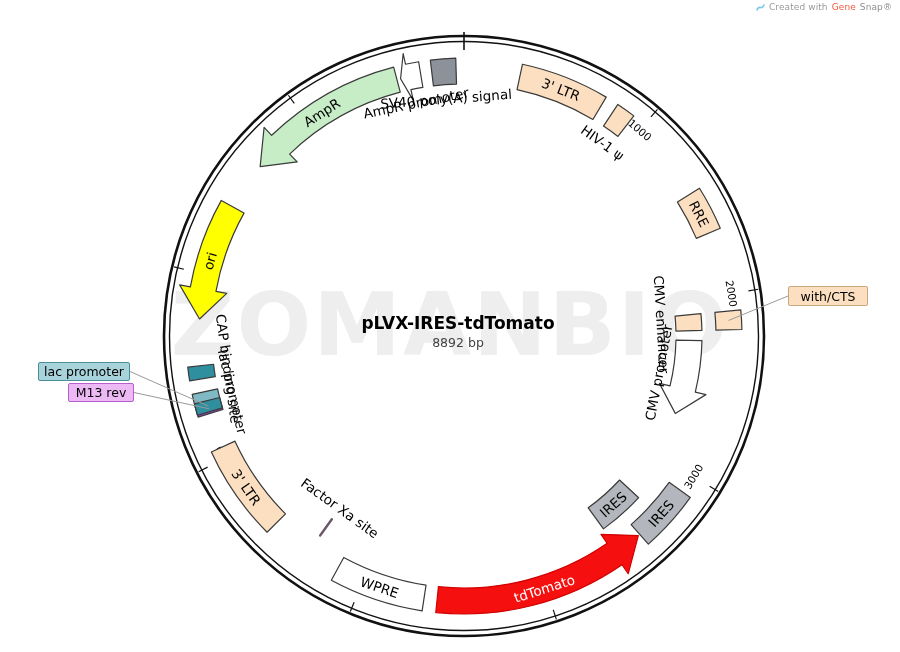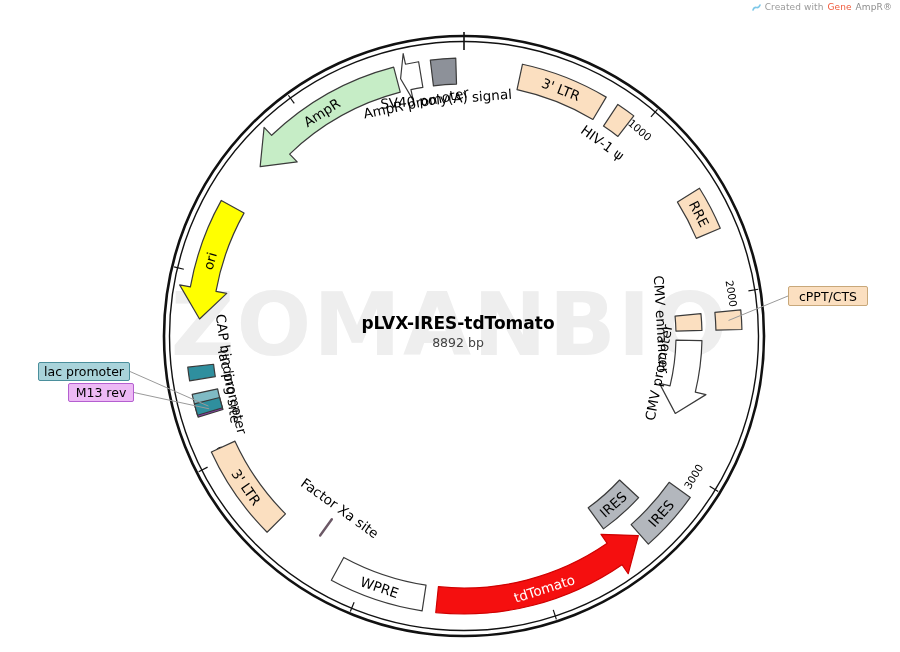--- a/index.html
+++ b/index.html
@@ -40,21 +40,21 @@
 <div id="map-root">
 
   <div class="credit">
     <span class="logo">
       <svg width="9" height="9" viewBox="0 0 9 9" aria-hidden="true">
         <path d="M1 7 C3 1, 6 8, 8 2" stroke="#7ec8e8" stroke-width="1.6" fill="none" stroke-linecap="round"></path>
       </svg>
     </span>
     <span>Created with </span>
       <span class="snap">Gene</span>
-      <span class="gene">AmpR®</span>
+      <span class="gene">Snap®</span>
   </div>
 
   <svg id="plasmid-svg" width="900" height="652" viewBox="0 0 900 652">
 
     <text class="watermark" x="450" y="355" text-anchor="middle">ZOMANBIO</text>
 
     <g>
       <circle cx="464" cy="336" r="300" fill="none" stroke="#111111" stroke-width="2.6"></circle>
       <circle cx="464" cy="336" r="294.5" fill="none" stroke="#111111" stroke-width="1.4"></circle>
     </g>
@@ -131,17 +131,17 @@
         <path d="M134,392.5 L209.2038058094097,408.8278753362406" class="leader"></path>
       </g>
 
     <g>
       <text class="title" x="458" y="329" text-anchor="middle">pLVX-IRES-tdTomato</text>
       <text class="subtitle" x="458" y="347" text-anchor="middle">8892 bp</text>
     </g>
   </svg>
 
   <div id="callout-layer">
-      <div style="position: absolute; left: 788px; top: 286px; width: 80px; height: 20px; background: rgb(251, 223, 192); border: 1px solid rgb(200, 168, 122); border-radius: 2px; font-family: &quot;DejaVu Sans&quot;, sans-serif; font-size: 12.5px; color: rgb(0, 0, 0); display: flex; align-items: center; justify-content: center; box-sizing: border-box; white-space: nowrap;">cPPT/CTS</div>
+      <div style="position: absolute; left: 788px; top: 286px; width: 80px; height: 20px; background: rgb(251, 223, 192); border: 1px solid rgb(200, 168, 122); border-radius: 2px; font-family: &quot;DejaVu Sans&quot;, sans-serif; font-size: 12.5px; color: rgb(0, 0, 0); display: flex; align-items: center; justify-content: center; box-sizing: border-box; white-space: nowrap;">with/CTS</div>
       <div style="position: absolute; left: 38px; top: 362px; width: 92px; height: 19px; background: rgb(169, 211, 218); border: 1px solid rgb(75, 143, 156); border-radius: 2px; font-family: &quot;DejaVu Sans&quot;, sans-serif; font-size: 12.5px; color: rgb(0, 0, 0); display: flex; align-items: center; justify-content: center; box-sizing: border-box; white-space: nowrap;">lac promoter</div>
       <div style="position: absolute; left: 68px; top: 383px; width: 66px; height: 19px; background: rgb(237, 185, 245); border: 1px solid rgb(180, 95, 208); border-radius: 2px; font-family: &quot;DejaVu Sans&quot;, sans-serif; font-size: 12.5px; color: rgb(0, 0, 0); display: flex; align-items: center; justify-content: center; box-sizing: border-box; white-space: nowrap;">M13 rev</div>
     </div>
 </div>
 
 </body></html>

